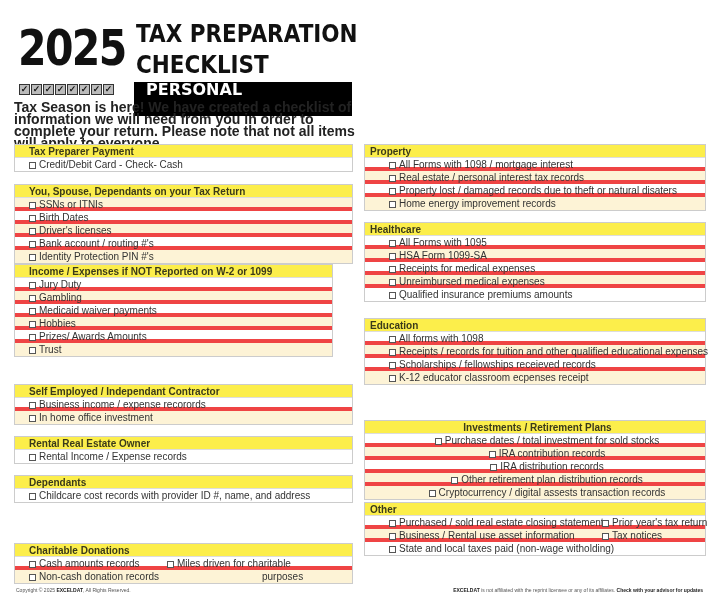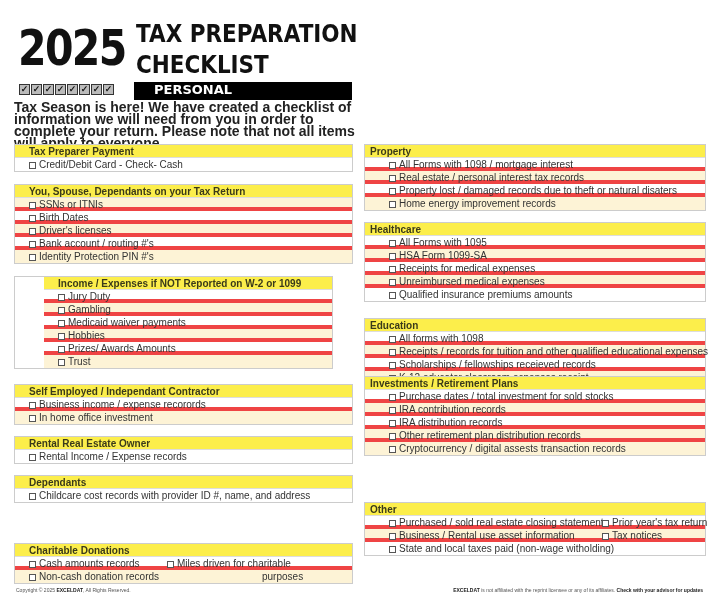--- a/index.html
+++ b/index.html
@@ -3,21 +3,21 @@
 <meta charset="utf-8">
 <style>
   * { box-sizing: border-box; margin: 0; padding: 0; }
   html, body { width: 720px; height: 611px; background: #ffffff; overflow: hidden; }
   body { font-family: "Liberation Sans", sans-serif; color: #2a2a2a; position: relative; }
 
   .year { position: absolute; left: 18px; top: 20px; font-family: "DejaVu Sans", sans-serif; font-weight: bold; font-size: 50px; letter-spacing: -2px; color: #111; transform: scaleX(0.82); transform-origin: left top; line-height: 56px; }
   .title { position: absolute; left: 136px; top: 18px; font-family: "DejaVu Sans", sans-serif; font-weight: bold; font-size: 25px; line-height: 31px; color: #111; transform: scaleX(0.86); transform-origin: left top; }
   .checks { position: absolute; left: 19px; top: 84px; display: flex; gap: 1px; }
   .checks span { width: 11px; height: 11px; border: 1px solid #333; background: #bbb; font-size: 9px; line-height: 9px; text-align: center; color: #111; font-weight: bold; }
-  .badge { position: absolute; left: 134px; top: 82px; width: 218px; height: 18px; background: #000; color: #fff; font-family: "DejaVu Sans", sans-serif; font-size: 13px; font-weight: bold; padding-left: 20px; line-height: 16px; }
+  .badge { position: absolute; left: 134px; top: 82px; width: 218px; height: 34px; background: #000; color: #fff; font-family: "DejaVu Sans", sans-serif; font-size: 16px; font-weight: bold; padding-left: 12px; line-height: 16px; }
   .intro { position: absolute; left: 14px; top: 101px; width: 345px; font-size: 14px; line-height: 12px; font-weight: bold; color: #222; }
 
   .section { position: absolute; border: 1px solid #ccc; }
   .sec-head { background: #fcee4b; height: 13px; font-size: 10px; font-weight: bold; color: #3a3a1a; padding-left: 14px; line-height: 13px; border-bottom: 1px solid #ddd; }
   .row { height: 13px; font-size: 10px; line-height: 13px; padding-left: 14px; color: #333; border-bottom: 4px solid #ef4444; white-space: nowrap; position: relative; }
   .row:last-child { border-bottom: none; }
   .row.alt { background: #fdf3d6; }
   .right .row, .right .sec-head { padding-left: 24px; }
   .right .sec-head { padding-left: 5px; }
   .cb { display: inline-block; width: 7px; height: 7px; border: 1px solid #555; margin-right: 3px; vertical-align: -0.5px; background: #fff; }
@@ -55,21 +55,21 @@
 
 <div class="section" style="left:14px;top:184px;width:339px;">
   <div class="sec-head">You, Spouse, Dependants on your Tax Return</div>
   <div class="row alt"><span class="cb"></span><span>SSNs or ITNIs</span></div>
   <div class="row"><span class="cb"></span><span>Birth Dates</span></div>
   <div class="row alt"><span class="cb"></span><span>Driver's licenses</span></div>
   <div class="row"><span class="cb"></span><span>Bank account / routing #'s</span></div>
   <div class="row alt"><span class="cb"></span><span>Identity Protection PIN #'s</span></div>
 </div>
 
-<div class="section" style="left:14px;top:276px;width:319px;padding-left:29px;">
+<div class="section" style="left:14px;top:264px;width:319px;">
   <div class="sec-head">Income / Expenses if NOT Reported on W-2 or 1099</div>
   <div class="row"><span class="cb"></span><span>Jury Duty</span></div>
   <div class="row alt"><span class="cb"></span><span>Gambling</span></div>
   <div class="row"><span class="cb"></span><span>Medicaid waiver payments</span></div>
   <div class="row alt"><span class="cb"></span><span>Hobbies</span></div>
   <div class="row"><span class="cb"></span><span>Prizes/ Awards Amounts</span></div>
   <div class="row alt"><span class="cb"></span><span>Trust</span></div>
 </div>
 
 <div class="section" style="left:14px;top:384px;width:339px;">
@@ -118,21 +118,21 @@
 </div>
 
 <div class="section right" style="left:364px;top:318px;width:342px;">
   <div class="sec-head">Education</div>
   <div class="row"><span class="cb"></span><span>All forms with 1098</span></div>
   <div class="row alt"><span class="cb"></span><span>Receipts / records for tuition and other qualified educational expenses</span></div>
   <div class="row"><span class="cb"></span><span>Scholarships / fellowships receieved records</span></div>
   <div class="row alt"><span class="cb"></span><span>K-12 educator classroom ecpenses receipt</span></div>
 </div>
 
-<div class="section right" style="left:364px;top:376px;width:342px;">
+<div class="section right" style="left:364px;top:420px;width:342px;text-align:center;">
   <div class="sec-head">Investments / Retirement Plans</div>
   <div class="row"><span class="cb"></span><span>Purchase dates / total investment for sold stocks</span></div>
   <div class="row alt"><span class="cb"></span><span>IRA contribution records</span></div>
   <div class="row"><span class="cb"></span><span>IRA distribution records</span></div>
   <div class="row alt"><span class="cb"></span><span>Other retirement plan distribution records</span></div>
   <div class="row alt"><span class="cb"></span><span>Cryptocurrency / digital assests transaction records</span></div>
 </div>
 
 <div class="section right" style="left:364px;top:502px;width:342px;">
   <div class="sec-head">Other</div>

